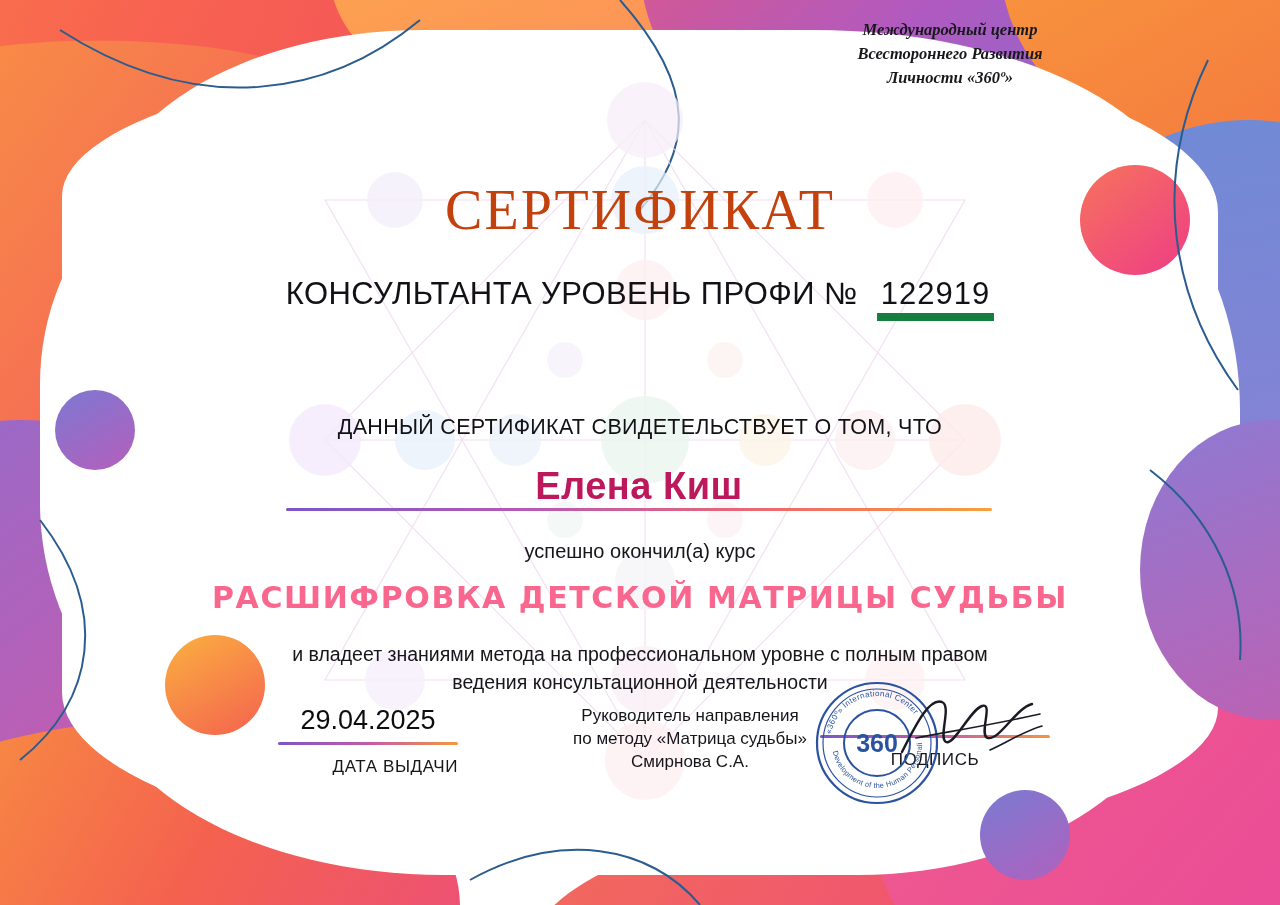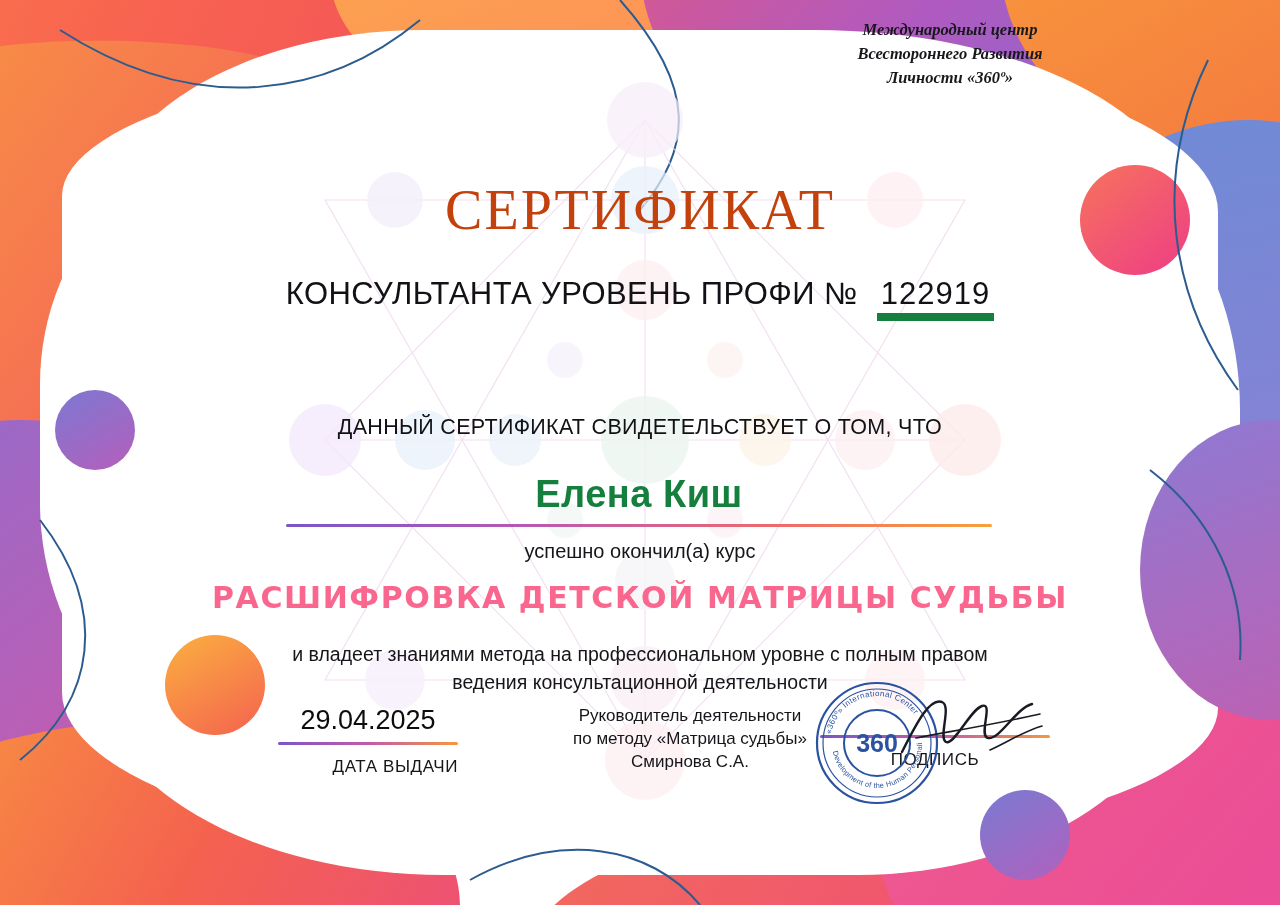--- a/index.html
+++ b/index.html
@@ -252,24 +252,22 @@
   .name-wrap {
     position: absolute;
     left: 286px;
     width: 706px;
     top: 465px;
     text-align: center;
   }
   .recipient {
     font-size: 38px;
     font-weight: bold;
-    color: #15803d;
-    padding-bottom: 8px;
+    color: #be185d;
     letter-spacing: 0.5px;
-    margin-top: 8px;
   }
   .name-rule {
     height: 3px;
     width: 100%;
     background: linear-gradient(90deg, #7b55c7 0%, #b85ab4 35%, #ef6a6a 70%, #f6a13b 100%);
     border-radius: 2px;
   }
   .course-lead {
     position: absolute;
     left: 0;
@@ -472,21 +470,21 @@
     <div class="course-name">РАСШИФРОВКА ДЕТСКОЙ МАТРИЦЫ СУДЬБЫ</div>
     <div class="course-desc">и владеет знаниями метода на профессиональном уровне с полным правом ведения консультационной деятельности</div>
 
     <div class="date-block">
       <div class="date-value">29.04.2025</div>
       <div class="date-rule"></div>
       <div class="date-label">ДАТА ВЫДАЧИ</div>
     </div>
 
     <div class="director-block">
-      <div>Руководитель деятельности</div>
+      <div>Руководитель направления</div>
       <div>по методу «Матрица судьбы»</div>
       <div>Смирнова С.А.</div>
     </div>
 
     <div class="sign-block">
       <div class="sign-rule"></div>
       <div class="sign-label">ПОДПИСЬ</div>
     </div>
 
     <svg class="stamp" viewBox="0 0 130 130">

